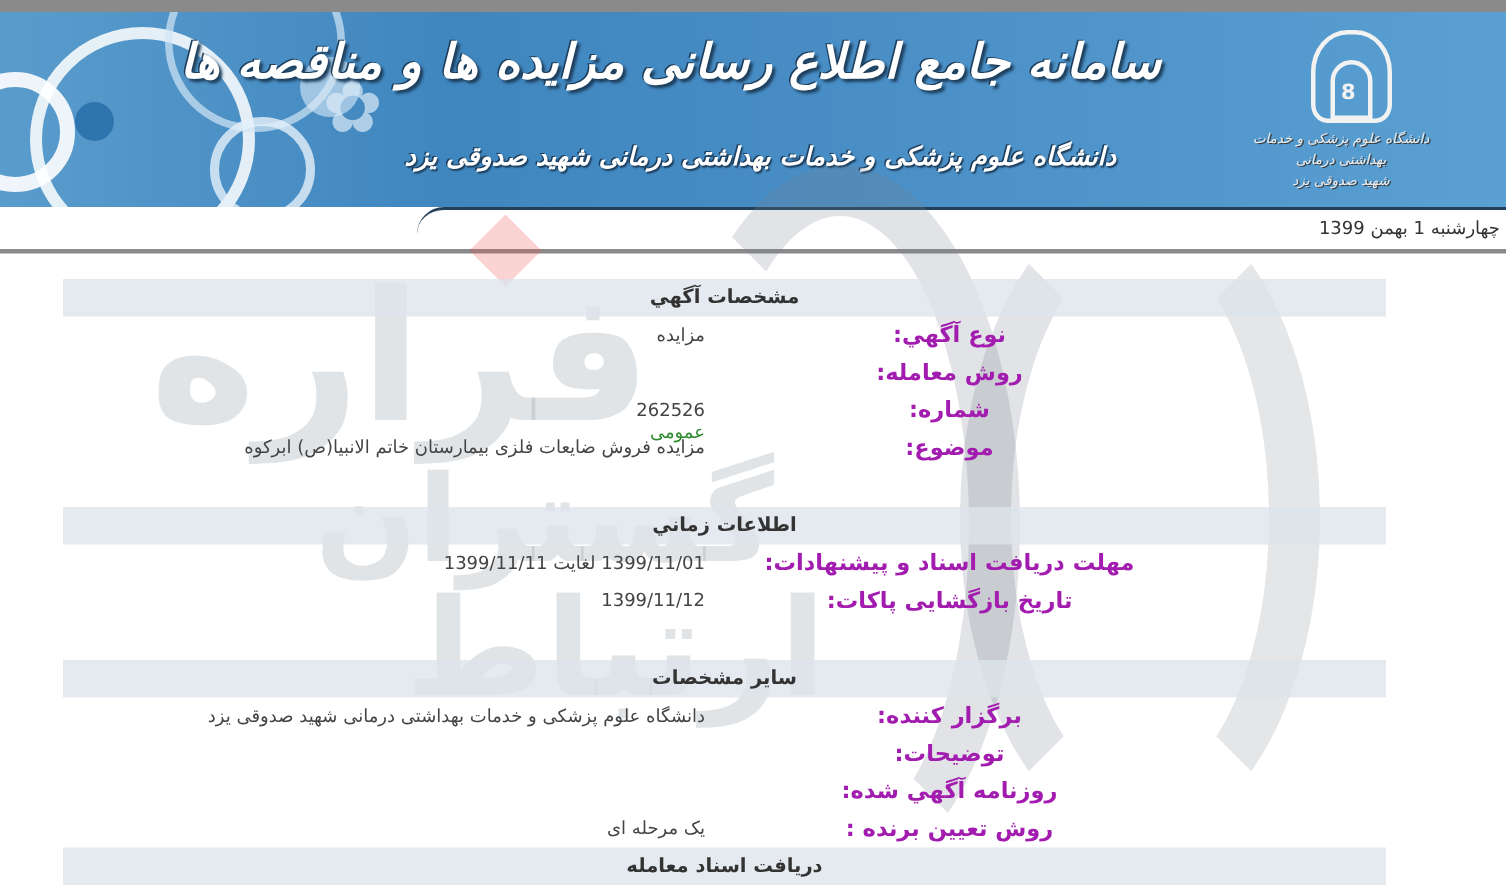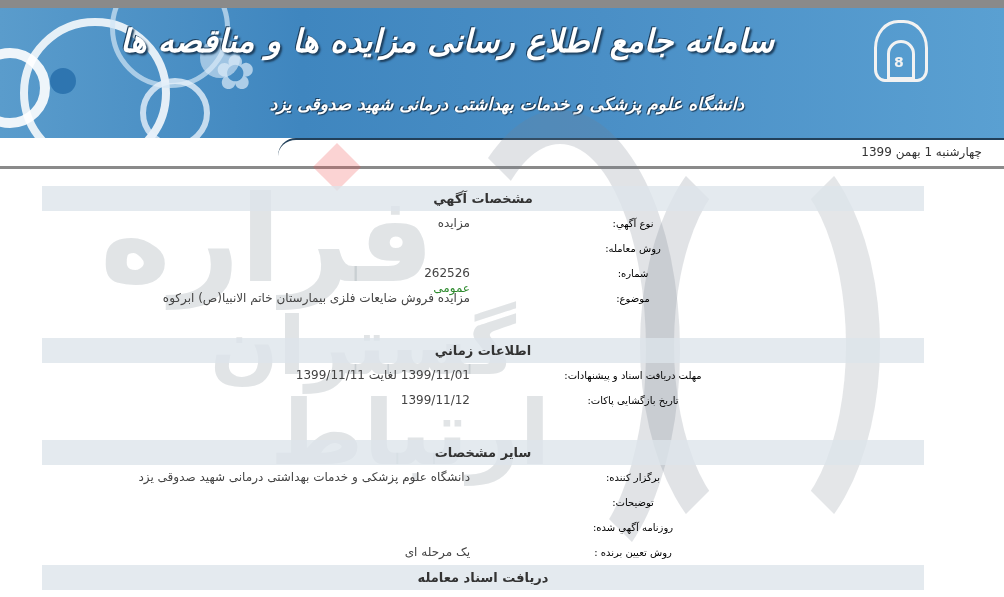--- a/index.html
+++ b/index.html
@@ -40,42 +40,42 @@
       border: 3px solid #f2f2f2; border-radius: 45% 45% 20% 20%;
     }
     .logo-arch { position: absolute; left: 53px; top: 24px; width: 28px; height: 40px; border: 3px solid #f2f2f2; border-radius: 14px 14px 0 0; }
     .logo-mark { position: absolute; left: 60px; top: 38px; color: #f2f2f2; font-size: 14px; font-weight: bold; }
     .logo-text { position: absolute; left: 0; top: 70px; width: 120px; text-align: center; color: #eaeaea; font-size: 9px; font-style: italic; direction: rtl; line-height: 14px; text-shadow: 1px 1px 0 #3a3a3a; }
 
     .date-tab {
       position: absolute; left: 278px; top: 138px; width: 726px; height: 30px; background: #fff;
       border-radius: 18px 0 0 0; border-top: 2px solid #22405a;
     }
-    .date-text { position: absolute; right: 22px; top: 145px; font-size: 12px; color: #333; direction: rtl; white-space: nowrap; }
+    .date-text { position: absolute; right: 4px; top: 145px; font-size: 12px; color: #333; direction: rtl; white-space: nowrap; }
     .banner-bottom-line { position: absolute; left: 0; top: 166px; width: 1004px; height: 3px; background: #8a8a8a; }
 
     
     .wm { position: absolute; pointer-events: none; }
     .wm-diamond { left: 320px; top: 150px; width: 34px; height: 34px; background: rgba(240,80,80,0.25); transform: rotate(45deg); }
     .wm-ring { border: 34px solid rgba(120,130,140,0.22); border-radius: 50%; }
     .wm-r1 { left: 440px; top: 110px; width: 240px; height: 480px; border-left-color: transparent; border-bottom-color: transparent; }
     .wm-r2 { left: 640px; top: 130px; width: 240px; height: 430px; border-right-color: rgba(120,130,140,0.2); border-bottom-color: transparent; border-top-color: transparent; }
     .wm-text { font-size: 120px; color: rgba(120,130,140,0.22); font-weight: bold; direction: rtl; font-family: "DejaVu Sans", sans-serif; }
     .wm-t1 { left: 100px; top: 170px; }
     .wm-t2 { left: 210px; top: 300px; font-size: 80px; }
     .wm-t3 { left: 270px; top: 380px; font-size: 90px; text-align: right; }
 
     
     .content { position: absolute; left: 42px; top: 186px; width: 882px; direction: rtl; }
     .section-header {
       height: 25px; background: rgba(220,228,234,0.78); text-align: center;
       font-size: 13px; font-weight: bold; color: #333; line-height: 25px;
     }
     .row { position: relative; height: 25px; }
-    .row .label { position: absolute; right: 166px; width: 250px; text-align: center; font-size: 10px; font-weight: normal; color: #000000; line-height: 25px; white-space: nowrap; }
+    .row .label { position: absolute; right: 166px; width: 250px; text-align: center; font-size: 15px; font-weight: bold; color: #a21caf; line-height: 25px; white-space: nowrap; }
     .row .value { position: absolute; right: 454px; font-size: 12px; color: #444; line-height: 25px; white-space: nowrap; }
     .row .value.green { color: #2d8a2d; margin-top: 40px; }
     .spacer { height: 28px; }
   </style>
 </head>
 <body>
 
 <div class="topbar"></div>
 
 <div class="banner">
@@ -87,20 +87,24 @@
   <div class="dot d2"></div>
   <div class="flower">✿</div>
 
   <div class="banner-title">سامانه جامع اطلاع رسانی مزایده ها و مناقصه ها</div>
   <div class="banner-subtitle">دانشگاه علوم پزشکی و خدمات بهداشتی درمانی شهید صدوقی یزد</div>
 
   <div class="logo">
     <div class="logo-emblem"></div>
     <div class="logo-arch"></div>
     <div class="logo-mark">8</div>
+    <div class="logo-text">
+      <div>دانشگاه علوم پزشکی و خدمات بهداشتی درمانی</div>
+      <div>شهید صدوقی یزد</div>
+    </div>
   </div>
 </div>
 
 <div class="date-tab"></div>
 <div class="date-text">چهارشنبه 1 بهمن 1399</div>
 <div class="banner-bottom-line"></div>
 
 <div class="wm wm-diamond"></div>
 <div class="wm wm-ring wm-r1"></div>
 <div class="wm wm-ring wm-r2"></div>

